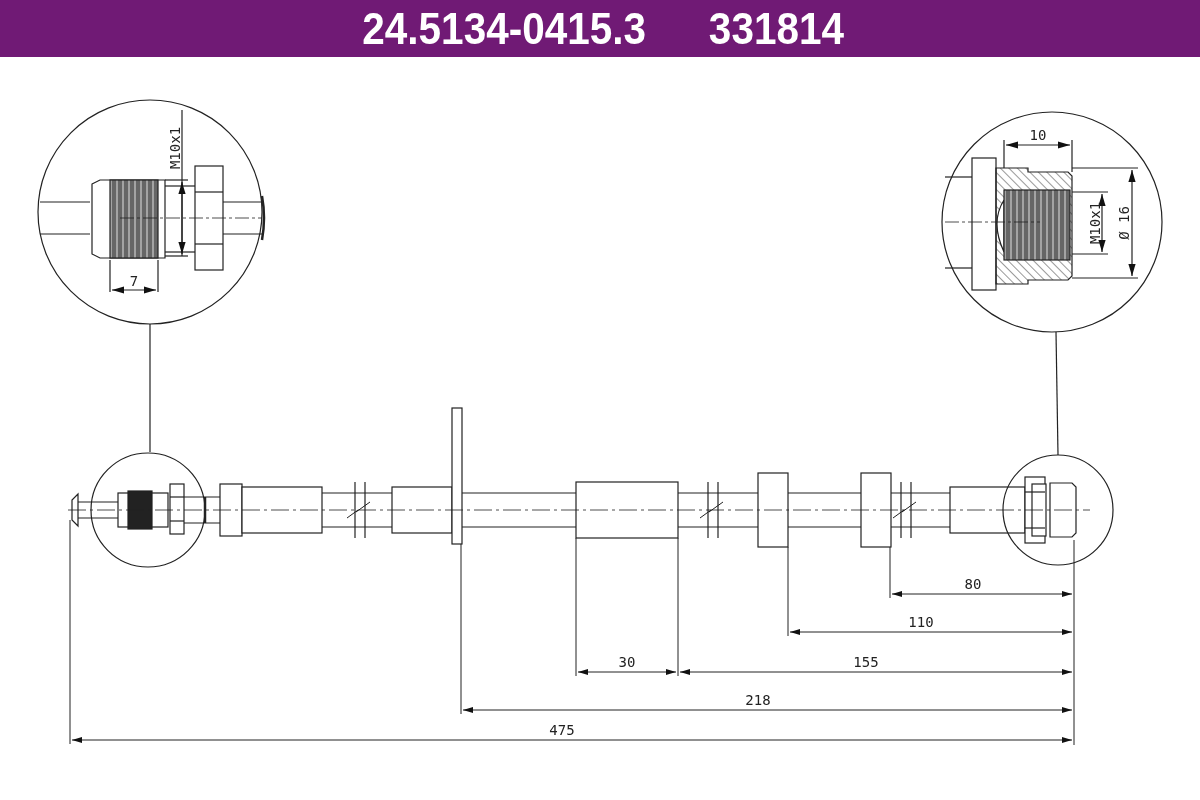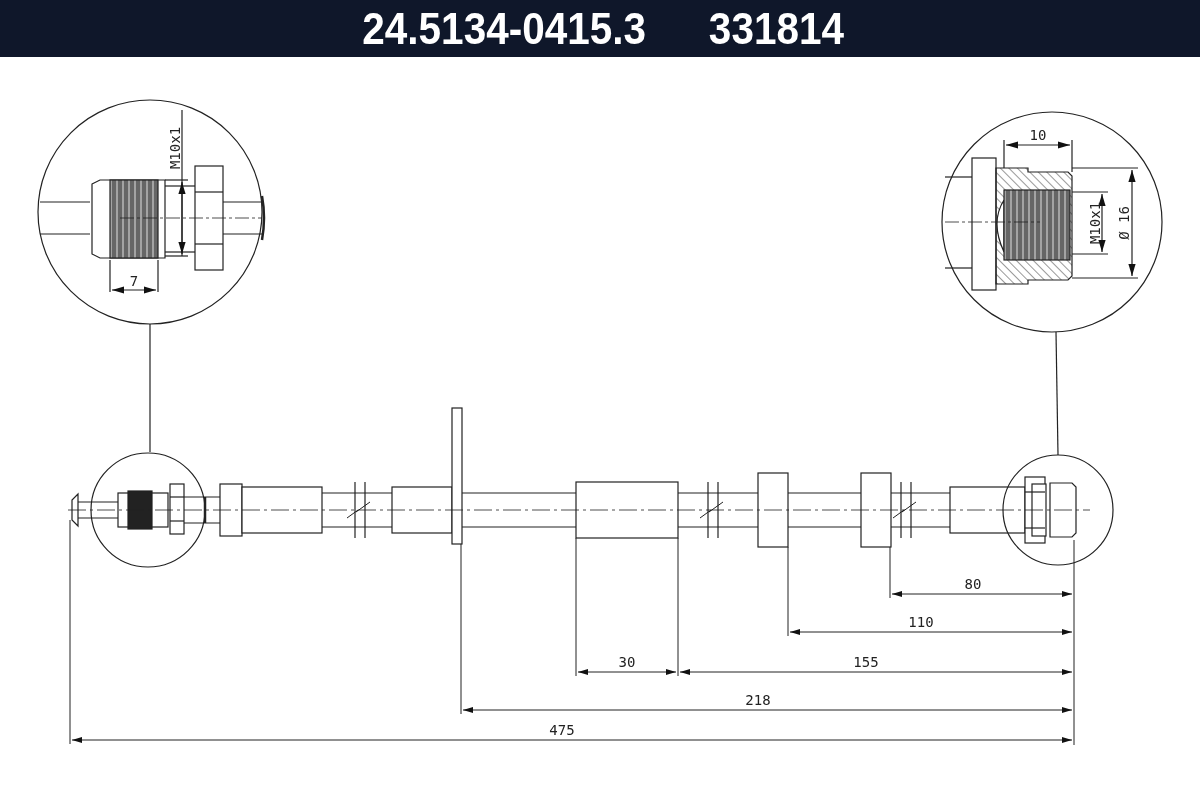--- a/index.html
+++ b/index.html
@@ -1,17 +1,17 @@
 <!DOCTYPE html>
 <html><head>
 <meta charset="utf-8">
 <style>
   html,body{margin:0;padding:0;background:#fff;}
   body{width:1200px;height:800px;position:relative;overflow:hidden;font-family:"Liberation Sans",sans-serif;}
-  .header{position:absolute;left:0;top:0;width:1200px;height:57px;background:#0f172a;display:flex;justify-content:center;align-items:center;}
+  .header{position:absolute;left:0;top:0;width:1200px;height:57px;background:#701a75;display:flex;justify-content:center;align-items:center;}
   .header span{color:#fff;font-weight:bold;font-size:44px;letter-spacing:0px;font-family:"Liberation Sans",sans-serif;transform:scaleX(0.92);}
   .header .gap{display:inline-block;width:44px;}
   svg{position:absolute;left:0;top:0;}
   .dim{font-family:"DejaVu Sans Mono","Liberation Mono",monospace;font-size:14px;fill:#222;}
 </style>
 </head>
 <body>
 
 <div class="header">
   <span>24.5134-0415.3</span>

